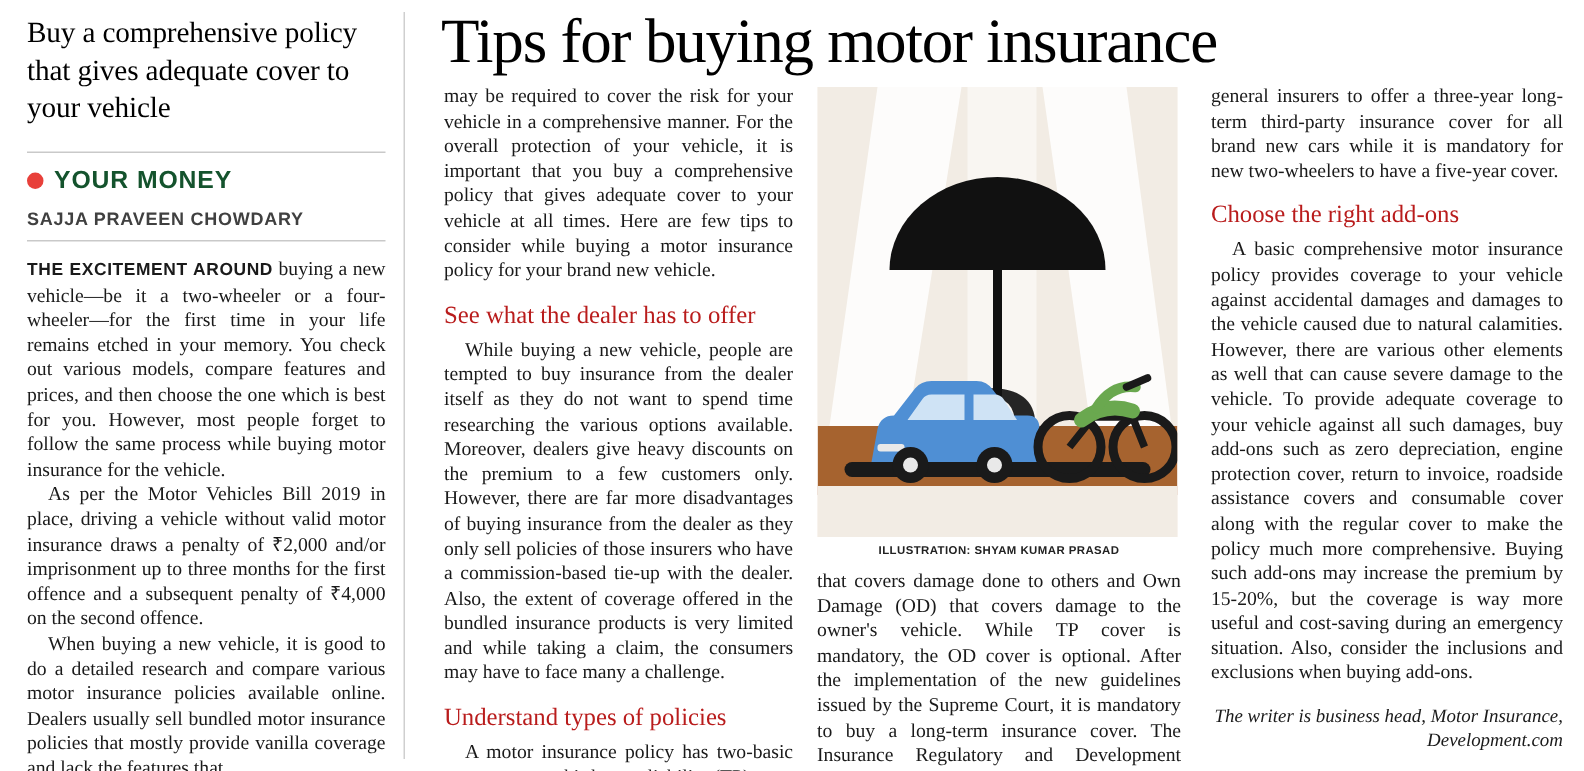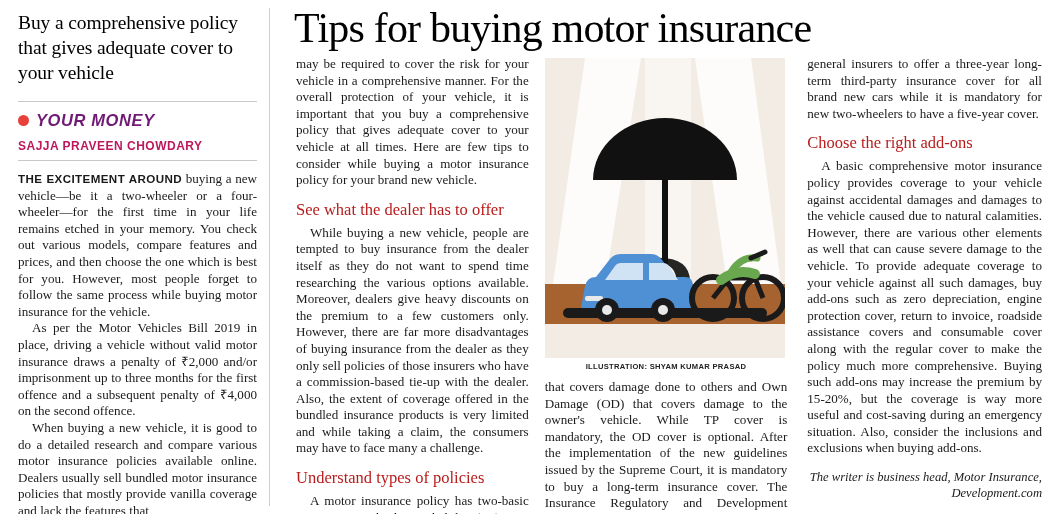--- a/index.html
+++ b/index.html
@@ -68,29 +68,28 @@
     height: 11px;
     border-radius: 50%;
     background: #e8403a;
     display: inline-block;
   }
   .section-tag-label {
     font-family: "Liberation Sans", sans-serif;
     font-weight: bold;
     font-size: 16.5px;
     letter-spacing: 0.6px;
-    color: #701a75;
-    font-style: italic;
+    color: #14532d;
   }
   .byline {
     font-family: "Liberation Sans", sans-serif;
     font-weight: bold;
     font-size: 12px;
     letter-spacing: 0.5px;
-    color: #be185d;
+    color: #404040;
     padding-bottom: 7px;
     border-bottom: 1px solid #c9c9c9;
     margin-bottom: 10px;
   }
 
   
   p.body {
     font-size: 13.1px;
     line-height: 16.6px;
     text-align: justify;

